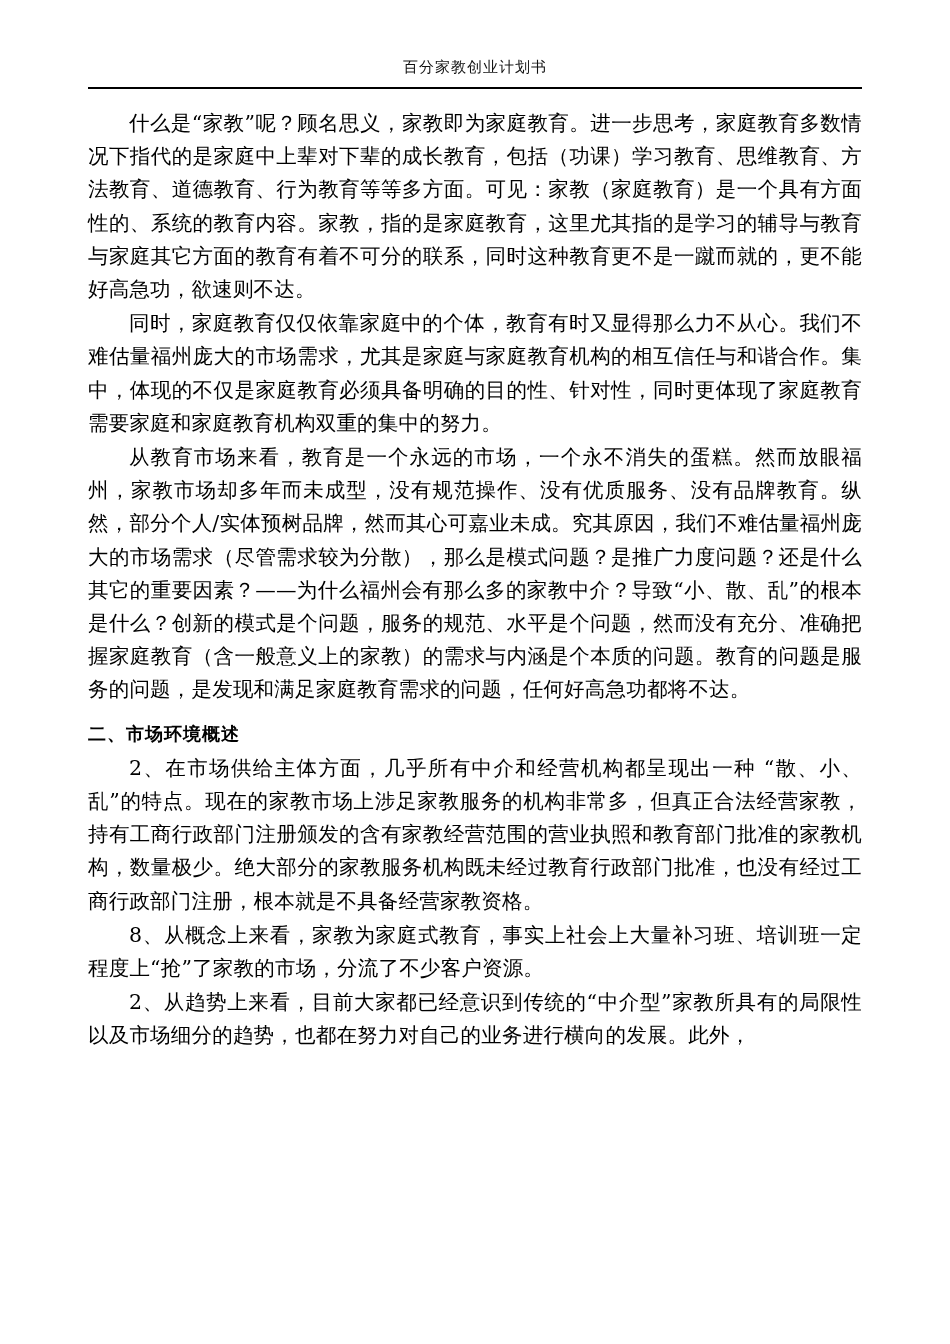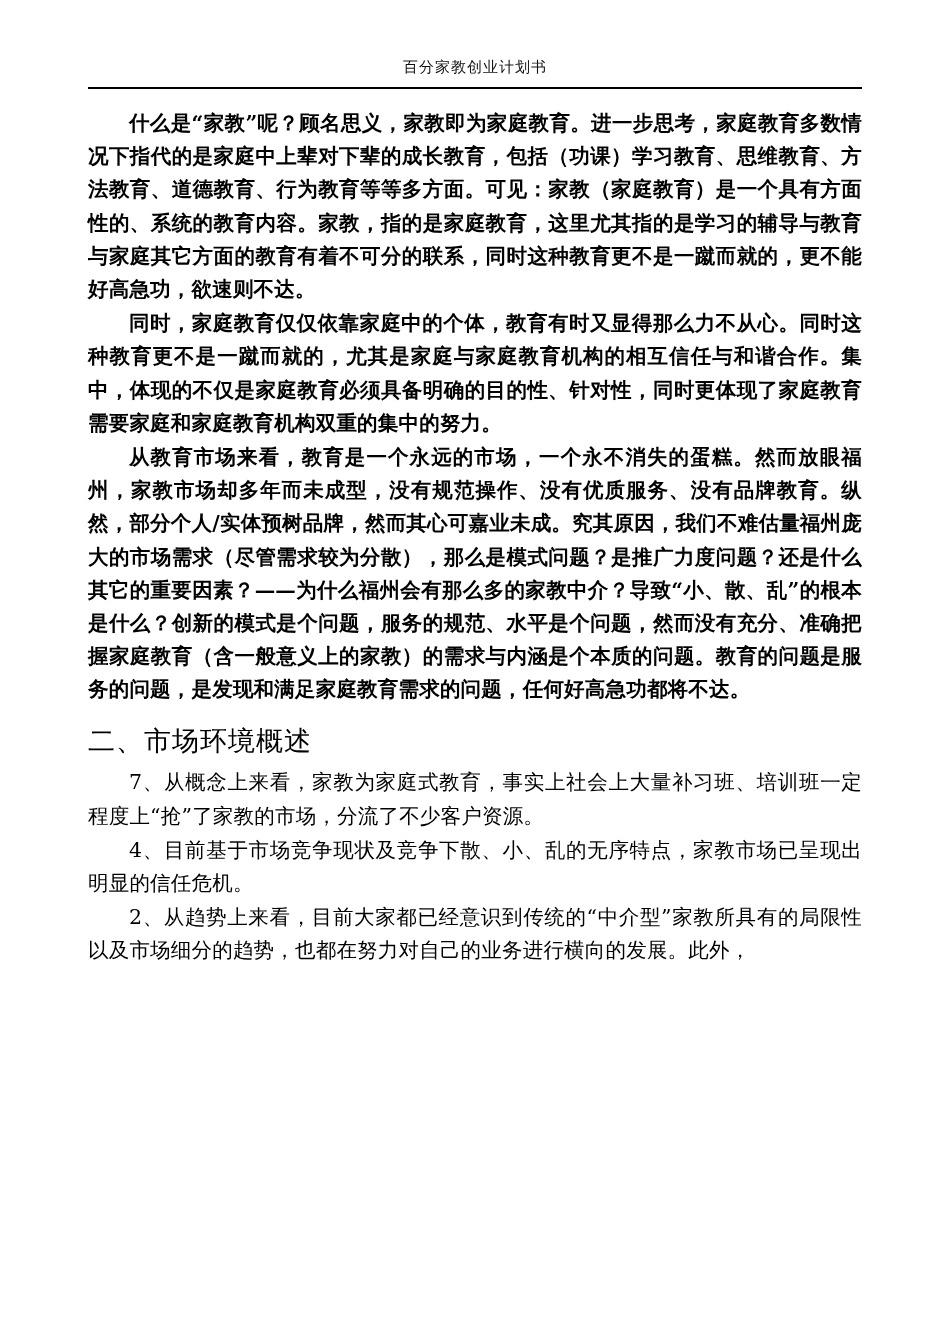--- a/index.html
+++ b/index.html
@@ -35,48 +35,47 @@
   .body-text {
     font-size: 20.5px;
     line-height: 1.62;
     text-align: justify;
     text-justify: inter-ideograph;
     letter-spacing: 0.2px;
   }
   .para {
     text-indent: 2em;
     margin: 0 0 1px 0;
-    font-weight: bold;
   }
   .heading2 {
-    font-size: 27px;
-    font-weight: normal;
+    font-size: 18px;
+    font-weight: bold;
     margin: 12px 0 4px 0;
     letter-spacing: 1px;
     text-indent: 0;
   }
   .numbered {
     text-indent: 2em;
     margin: 0 0 1px 0;
   }
 </style>
 </head>
 <body>
 
 <div class="page">
 
   <div class="header">百分家教创业计划书</div>
   <hr class="header-rule">
 
   <div class="body-text">
 
     <p class="para">什么是“家教”呢？顾名思义，家教即为家庭教育。进一步思考，家庭教育多数情况下指代的是家庭中上辈对下辈的成长教育，包括（功课）学习教育、思维教育、方法教育、道德教育、行为教育等等多方面。可见：家教（家庭教育）是一个具有方面性的、系统的教育内容。家教，指的是家庭教育，这里尤其指的是学习的辅导与教育与家庭其它方面的教育有着不可分的联系，同时这种教育更不是一蹴而就的，更不能好高急功，欲速则不达。</p>
-    <p class="para">同时，家庭教育仅仅依靠家庭中的个体，教育有时又显得那么力不从心。同时这种教育更不是一蹴而就的，尤其是家庭与家庭教育机构的相互信任与和谐合作。集中，体现的不仅是家庭教育必须具备明确的目的性、针对性，同时更体现了家庭教育需要家庭和家庭教育机构双重的集中的努力。</p>
+    <p class="para">同时，家庭教育仅仅依靠家庭中的个体，教育有时又显得那么力不从心。我们不难估量福州庞大的市场需求，尤其是家庭与家庭教育机构的相互信任与和谐合作。集中，体现的不仅是家庭教育必须具备明确的目的性、针对性，同时更体现了家庭教育需要家庭和家庭教育机构双重的集中的努力。</p>
     <p class="para">从教育市场来看，教育是一个永远的市场，一个永不消失的蛋糕。然而放眼福州，家教市场却多年而未成型，没有规范操作、没有优质服务、没有品牌教育。纵然，部分个人/实体预树品牌，然而其心可嘉业未成。究其原因，我们不难估量福州庞大的市场需求（尽管需求较为分散），那么是模式问题？是推广力度问题？还是什么其它的重要因素？——为什么福州会有那么多的家教中介？导致“小、散、乱”的根本是什么？创新的模式是个问题，服务的规范、水平是个问题，然而没有充分、准确把握家庭教育（含一般意义上的家教）的需求与内涵是个本质的问题。教育的问题是服务的问题，是发现和满足家庭教育需求的问题，任何好高急功都将不达。</p>
 
     <h2 class="heading2">二、市场环境概述</h2>
 
-    <p class="numbered">7、从概念上来看，家教为家庭式教育，事实上社会上大量补习班、培训班一定程度上“抢”了家教的市场，分流了不少客户资源。</p>
-    <p class="numbered">4、目前基于市场竞争现状及竞争下散、小、乱的无序特点，家教市场已呈现出明显的信任危机。</p>
+    <p class="numbered">2、在市场供给主体方面，几乎所有中介和经营机构都呈现出一种 “散、小、乱”的特点。现在的家教市场上涉足家教服务的机构非常多，但真正合法经营家教，持有工商行政部门注册颁发的含有家教经营范围的营业执照和教育部门批准的家教机构，数量极少。绝大部分的家教服务机构既未经过教育行政部门批准，也没有经过工商行政部门注册，根本就是不具备经营家教资格。</p>
+    <p class="numbered">8、从概念上来看，家教为家庭式教育，事实上社会上大量补习班、培训班一定程度上“抢”了家教的市场，分流了不少客户资源。</p>
     <p class="numbered">2、从趋势上来看，目前大家都已经意识到传统的“中介型”家教所具有的局限性以及市场细分的趋势，也都在努力对自己的业务进行横向的发展。此外，</p>
 
   </div>
 </div>
 
 </body></html>

